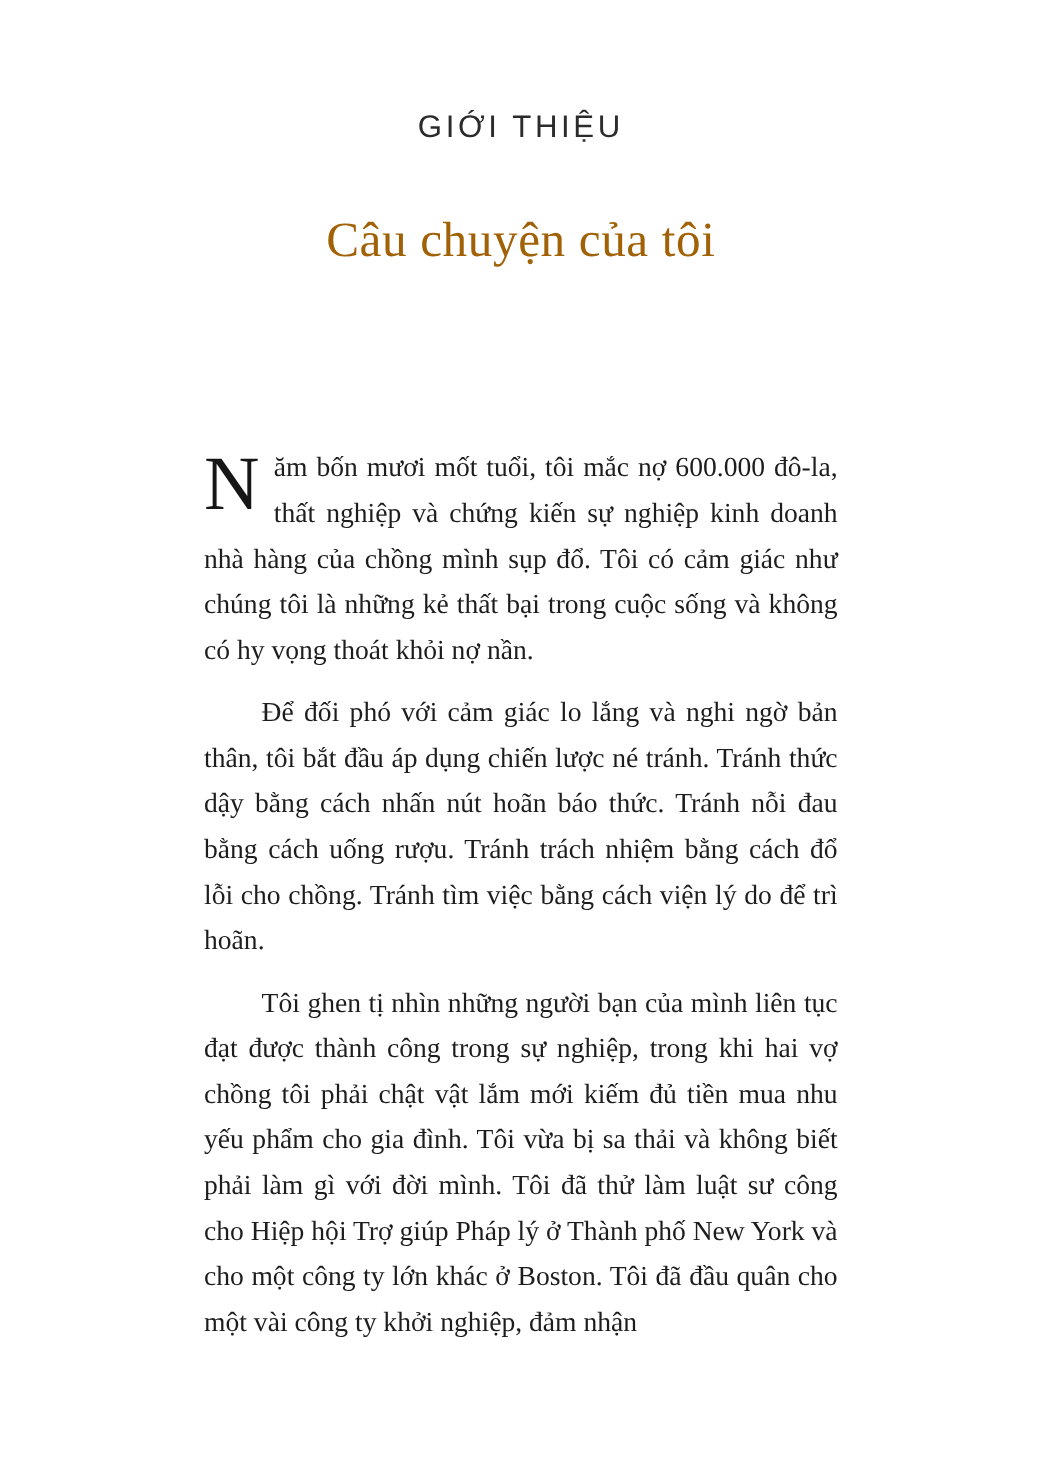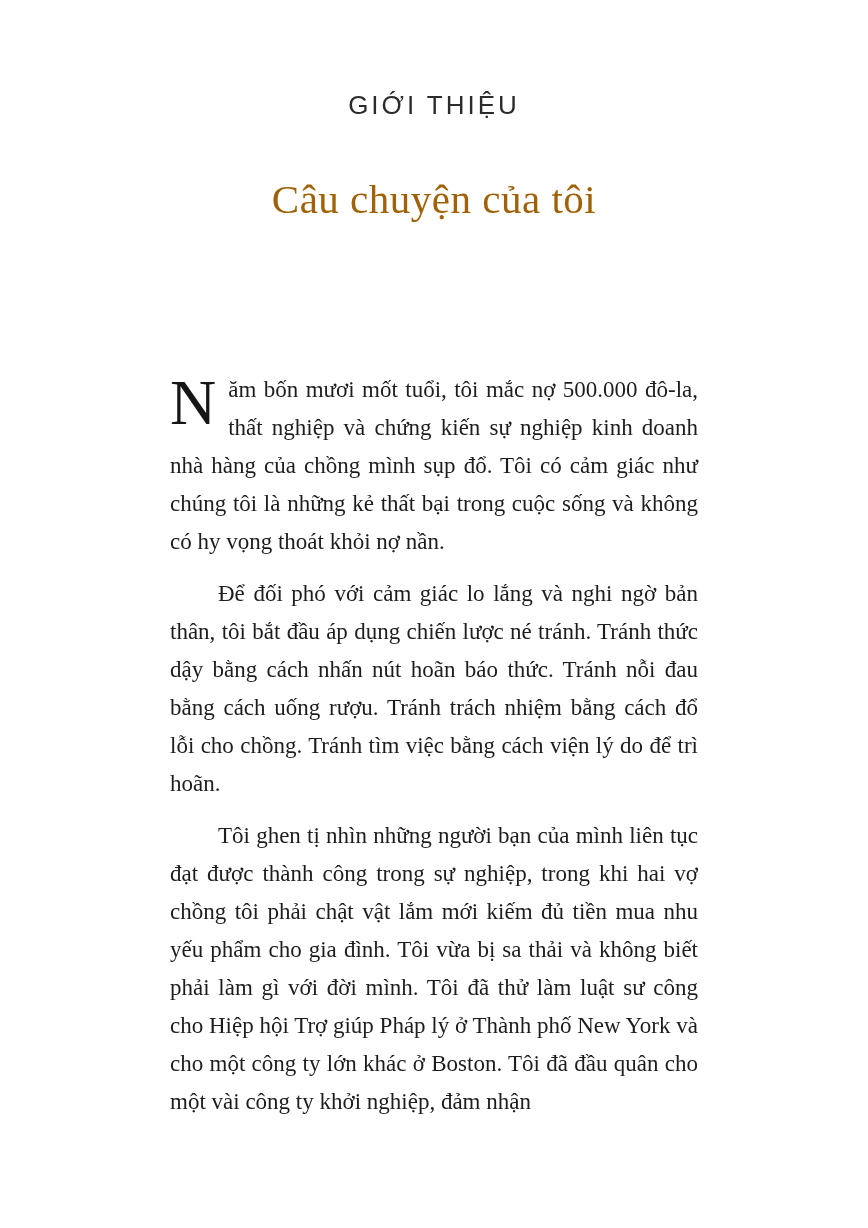--- a/index.html
+++ b/index.html
@@ -63,21 +63,21 @@
 
 <div class="page">
 
   <h2 class="section-heading">GIỚI THIỆU</h2>
 
   <h1 class="chapter-title">Câu chuyện của tôi</h1>
 
   <div class="body-text">
 
     <p>
-      <span class="dropcap">N</span><span>ăm bốn mươi mốt tuổi, tôi mắc nợ 500.000 đô-la, thất nghiệp và chứng kiến sự nghiệp kinh doanh nhà hàng của chồng mình sụp đổ. Tôi có cảm giác như chúng tôi là những kẻ thất bại trong cuộc sống và không có hy vọng thoát khỏi nợ nần.</span>
+      <span class="dropcap">N</span><span>ăm bốn mươi mốt tuổi, tôi mắc nợ 600.000 đô-la, thất nghiệp và chứng kiến sự nghiệp kinh doanh nhà hàng của chồng mình sụp đổ. Tôi có cảm giác như chúng tôi là những kẻ thất bại trong cuộc sống và không có hy vọng thoát khỏi nợ nần.</span>
     </p>
 
     <p class="indented">Để đối phó với cảm giác lo lắng và nghi ngờ bản thân, tôi bắt đầu áp dụng chiến lược né tránh. Tránh thức dậy bằng cách nhấn nút hoãn báo thức. Tránh nỗi đau bằng cách uống rượu. Tránh trách nhiệm bằng cách đổ lỗi cho chồng. Tránh tìm việc bằng cách viện lý do để trì hoãn.</p>
 
     <p class="indented">Tôi ghen tị nhìn những người bạn của mình liên tục đạt được thành công trong sự nghiệp, trong khi hai vợ chồng tôi phải chật vật lắm mới kiếm đủ tiền mua nhu yếu phẩm cho gia đình. Tôi vừa bị sa thải và không biết phải làm gì với đời mình. Tôi đã thử làm luật sư công cho Hiệp hội Trợ giúp Pháp lý ở Thành phố New York và cho một công ty lớn khác ở Boston. Tôi đã đầu quân cho một vài công ty khởi nghiệp, đảm nhận</p>
 
   </div>
 
 </div>
 

